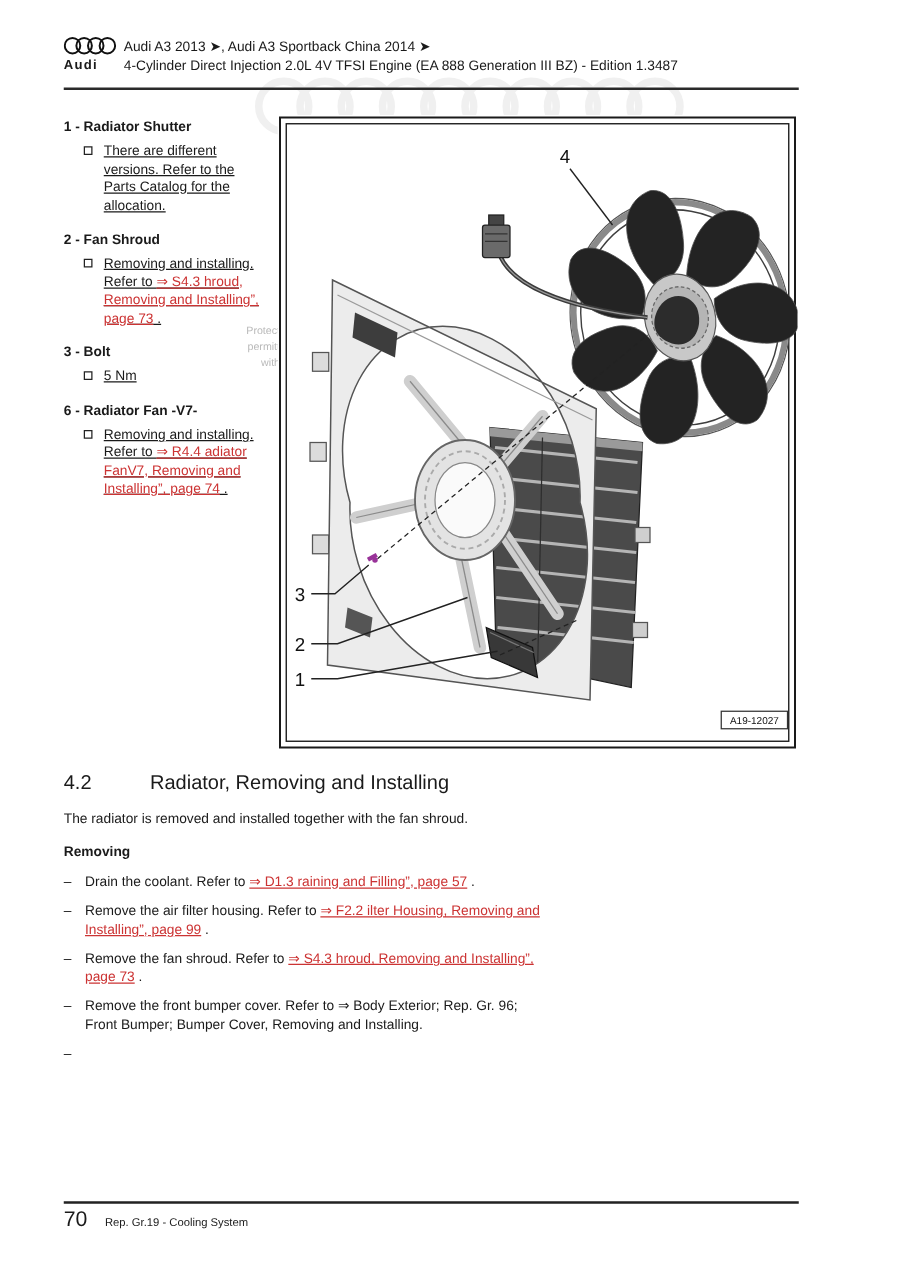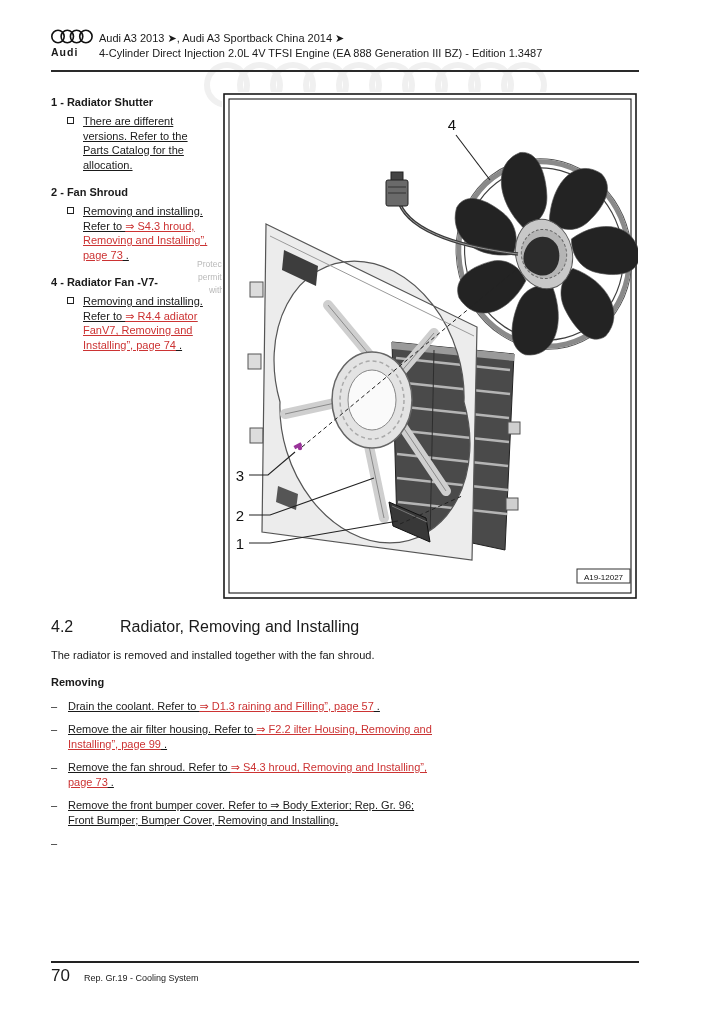--- a/index.html
+++ b/index.html
@@ -37,21 +37,21 @@
   .diagram { position:absolute; left:222px; top:92px; width:416px; height:508px; z-index:2; }
 
   
   .main-sec { position:absolute; left:51px; top:618px; width:420px; z-index:3; }
   .sec-head { display:flex; font-size:16px; margin-bottom:12px; }
   .sec-num { width:69px; }
   .intro { font-size:11px; line-height:14.5px; width:348px; margin-bottom:13px; }
   .subhead { font-weight:bold; font-size:11px; margin-bottom:11px; }
   .step { display:flex; margin-bottom:9px; }
   .dash { width:17px; font-size:11px; line-height:14.5px; }
-  .stext { width:372px; font-size:11px; line-height:14.5px;text-decoration:underline; }
+  .stext { width:372px; font-size:11px; line-height:14.5px; }
 
   
   .footer-rule { position:absolute; left:51px; top:961px; width:588px; height:2px; background:#222; z-index:3; }
   .footer { position:absolute; left:51px; top:966px; display:flex; align-items:baseline; z-index:3; }
   .pg-num { font-size:17px; }
   .pg-sub { font-size:9px; margin-left:14px; }
 </style>
 </head>
 <body>
 
@@ -104,21 +104,28 @@
       </div>
     </div>
     <div class="part">
       <div class="plabel">2 - Fan Shroud</div>
       <div class="pnote">
         <span class="cb"></span>
         <div class="ptext"><span>Removing and installing. Refer to </span><span class="rlink">⇒ S4.3 hroud, Removing and Installing”, page 73</span><span> .</span></div>
       </div>
     </div>
     <div class="part">
-      <div class="plabel">4 - Radiator Fan -V7-</div>
+      <div class="plabel">3 - Bolt</div>
+      <div class="pnote">
+        <span class="cb"></span>
+        <div class="ptext"><span>5 Nm</span><span class="rlink"></span><span></span></div>
+      </div>
+    </div>
+    <div class="part">
+      <div class="plabel">6 - Radiator Fan -V7-</div>
       <div class="pnote">
         <span class="cb"></span>
         <div class="ptext"><span>Removing and installing. Refer to </span><span class="rlink">⇒ R4.4 adiator FanV7, Removing and Installing”, page 74</span><span> .</span></div>
       </div>
     </div>
   </div>
 
   <svg class="diagram" viewBox="0 0 416 508">
     <rect x="0" y="0" width="416" height="508" fill="#ffffff"></rect>
 

